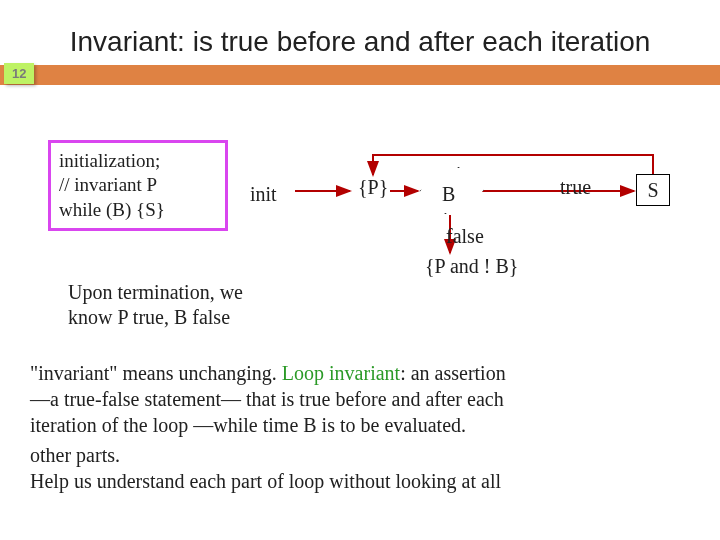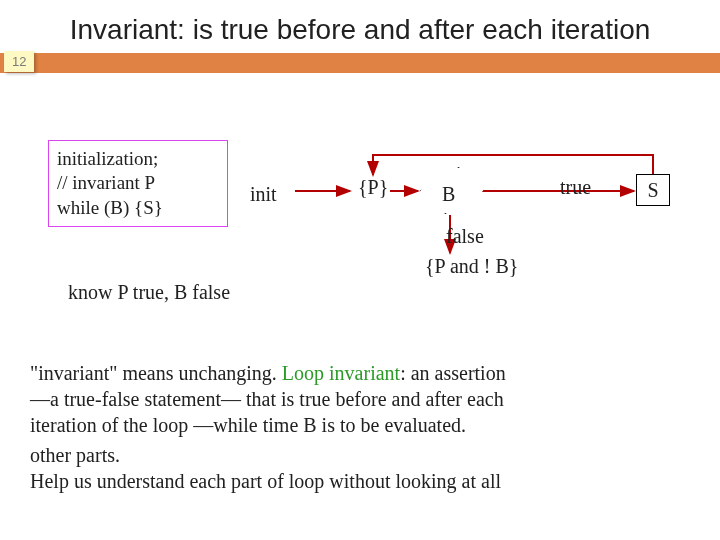--- a/index.html
+++ b/index.html
@@ -10,44 +10,45 @@
     background: #fff;
     font-family: Arial, Helvetica, sans-serif;
     color: #212121;
     position: relative;
     overflow: hidden;
   }
   .title {
     text-align: center;
     font-size: 28px;
     color: #212121;
-    padding: 12px 30px 6px;
+    padding: 24px 30px 6px;
     line-height: 1.25;
   }
   .pagebar {
     position: relative;
     height: 20px;
     background: #DF8243;
   }
   .pagenum {
     position: absolute;
     left: 4px;
     top: -2px;
-    background: #fef9c3;
+    background: #bef264;
     font-size: 13px;
     padding: 3px 8px;
     box-shadow: 2px 2px 3px rgba(0,0,0,.25);
     color: #7a7a7a;
+    font-weight: bold;
   }
   .codebox {
     position: absolute;
     left: 48px;
     top: 140px;
     width: 180px;
-    border: 1px solid #d946ef;
+    border: 3px solid #d946ef;
     padding: 6px 8px;
     font-family: "Times New Roman", serif;
     font-size: 19px;
     line-height: 1.28;
   }
   .flowchart {
     position: absolute;
     left: 250px;
     top: 145px;
     width: 460px;
@@ -181,20 +182,21 @@
   <div class="p-label">{P}</div>
   <div class="diamond"></div>
   <div class="b-text">B</div>
   <div class="true-label">true</div>
   <div class="false-label">false</div>
   <div class="sbox">S</div>
   <div class="pandb-label">{P  and ! B}</div>
 </div>
 
 <div class="term-note">
+  <div>Upon termination, we</div>
   <div>know P true, B false</div>
 </div>
 
 <div class="definition">
   <div>
     <span>"invariant" means unchanging. </span><span class="green">Loop invariant</span><span>: an assertion</span>
   </div>
   <div>—a true-false statement— that is true before and after each</div>
   <div>iteration of the loop —while time B is to be evaluated.</div>
   <div style="height:4px"></div>

